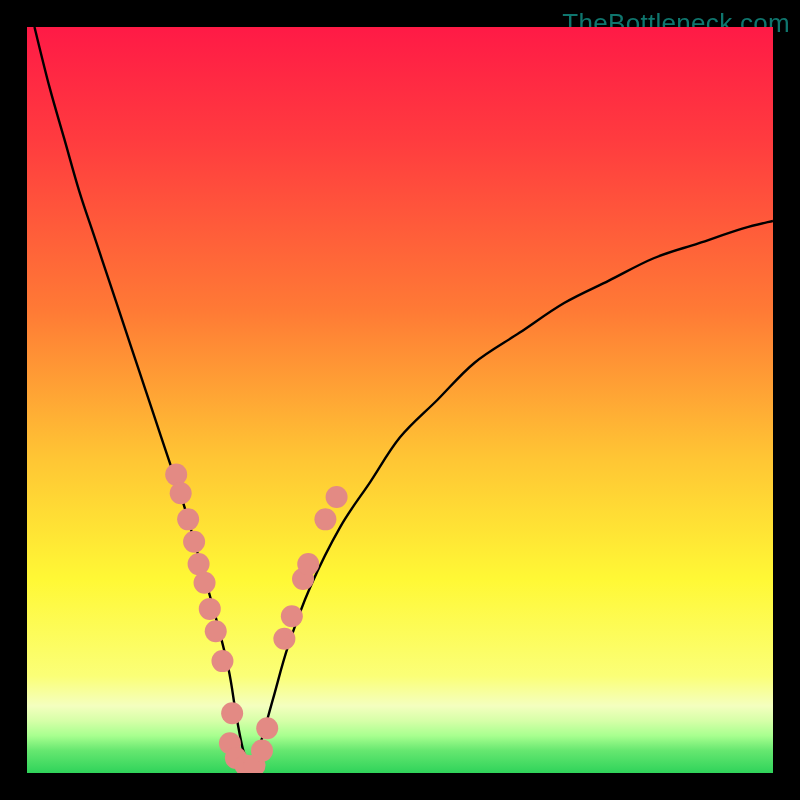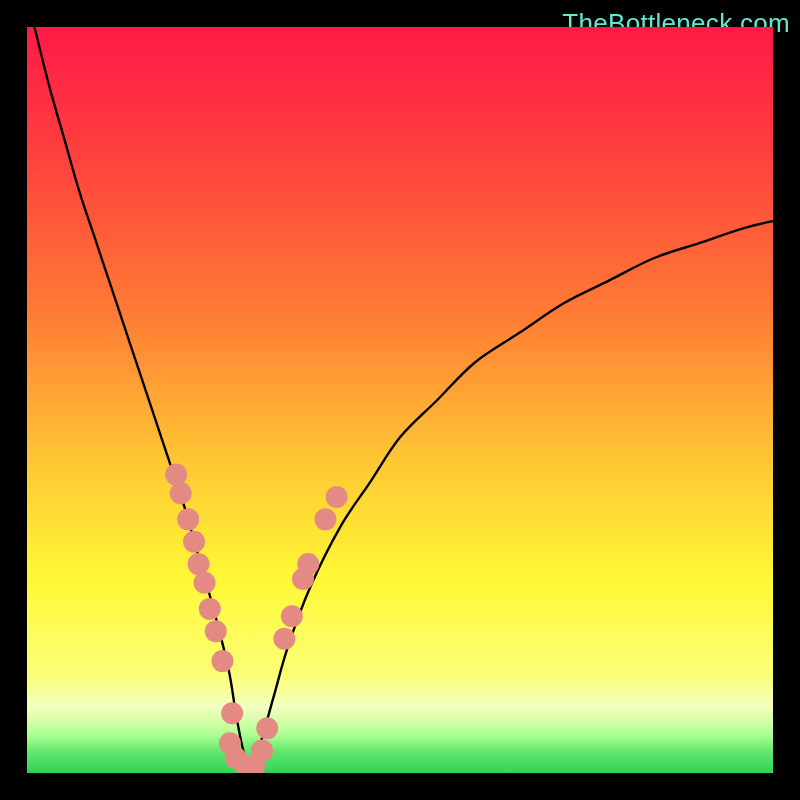--- a/index.html
+++ b/index.html
@@ -30,21 +30,21 @@
     inset: 0;
   }
   .curve-svg {
     position: absolute;
     inset: 0;
   }
   .attribution {
     position: absolute;
     top: 8px;
     right: 10px;
-    color: #5eead4;
+    color: #0f766e;
     font-size: 26px;
     font-weight: 500;
     letter-spacing: 0.3px;
     user-select: none;
   }
 </style>
 </head>
 <body>
 
 <div class="stage">

